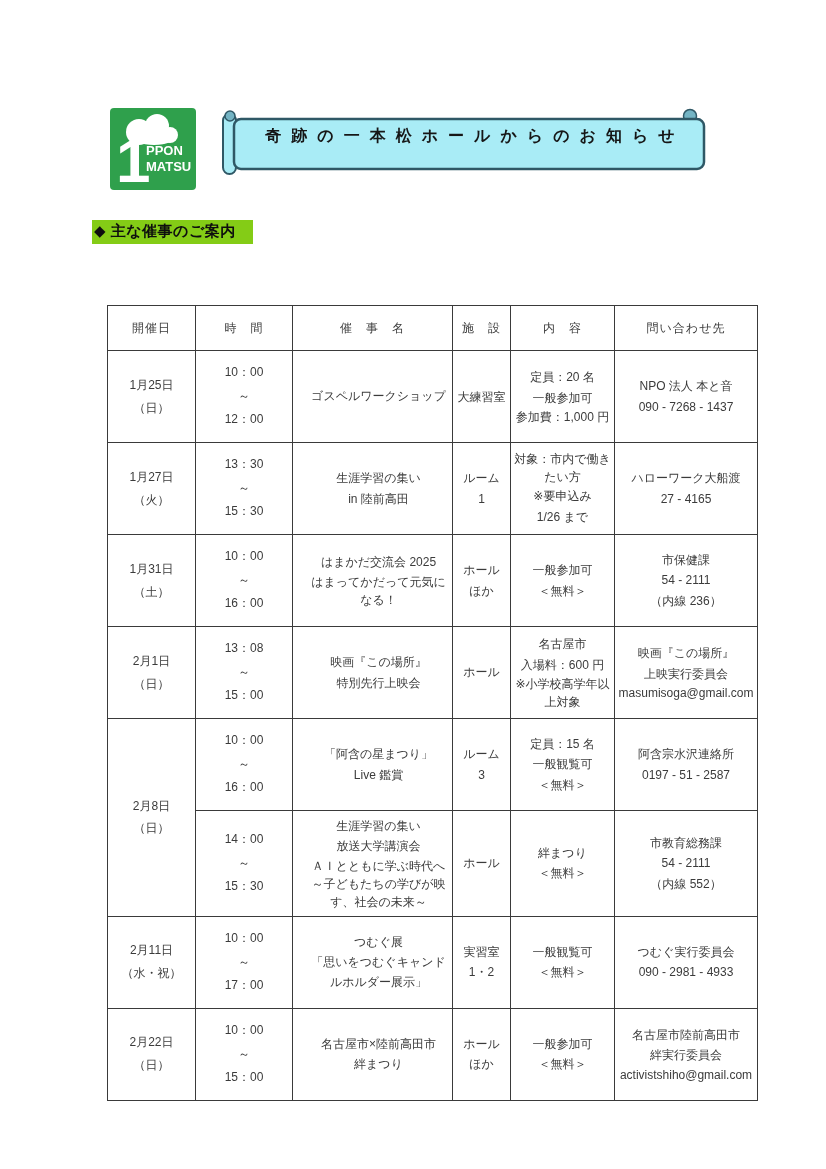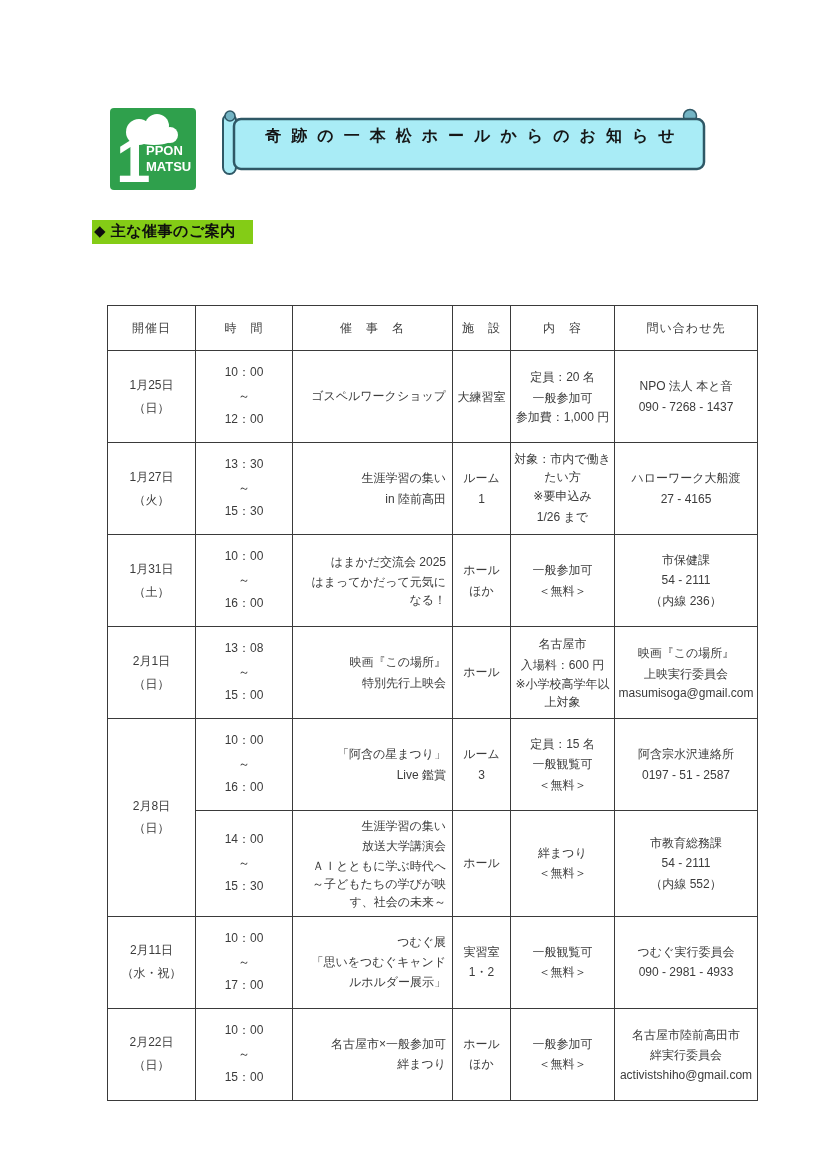--- a/index.html
+++ b/index.html
@@ -36,21 +36,21 @@
     border-collapse:collapse; table-layout:fixed;
     font-size:12px; color:#3b3b3b;margin-top:48px;
   }
   .event-table th, .event-table td {
     border:1px solid #3a3a3a; vertical-align:middle;
     padding:5px 3px; text-align:center; overflow:hidden;
   }
   .event-table thead tr { height:45px; }
   .event-table th { font-weight:normal; letter-spacing:1px; }
   .event-table tbody tr { height:92px; }
-  td.col-event { text-align:right; padding-left:18px; padding-right:6px; }
+  td.col-event { text-align:center; padding-left:18px; padding-right:6px; }
   .line { line-height:1.7; }
   .col-time .line { line-height:1.95; }
   .col-date .line { line-height:1.9; }
   .line.small { font-size:12px; line-height:1.5; }
 </style>
 </head>
 <body>
 
 <div class="page">
 
@@ -297,21 +297,21 @@
           <td class="col-date">
             <div class="line">2月22日</div>
             <div class="line">（日）</div>
           </td>
           <td class="col-time">
             <div class="line">10：00</div>
             <div class="line">～</div>
             <div class="line">15：00</div>
           </td>
           <td class="col-event">
-            <div class="line">名古屋市×一般参加可</div>
+            <div class="line">名古屋市×陸前高田市</div>
             <div class="line">絆まつり</div>
           </td>
           <td class="col-venue">
             <div class="line">ホール</div>
             <div class="line">ほか</div>
           </td>
           <td class="col-details">
             <div class="line">一般参加可</div>
             <div class="line">＜無料＞</div>
           </td>

